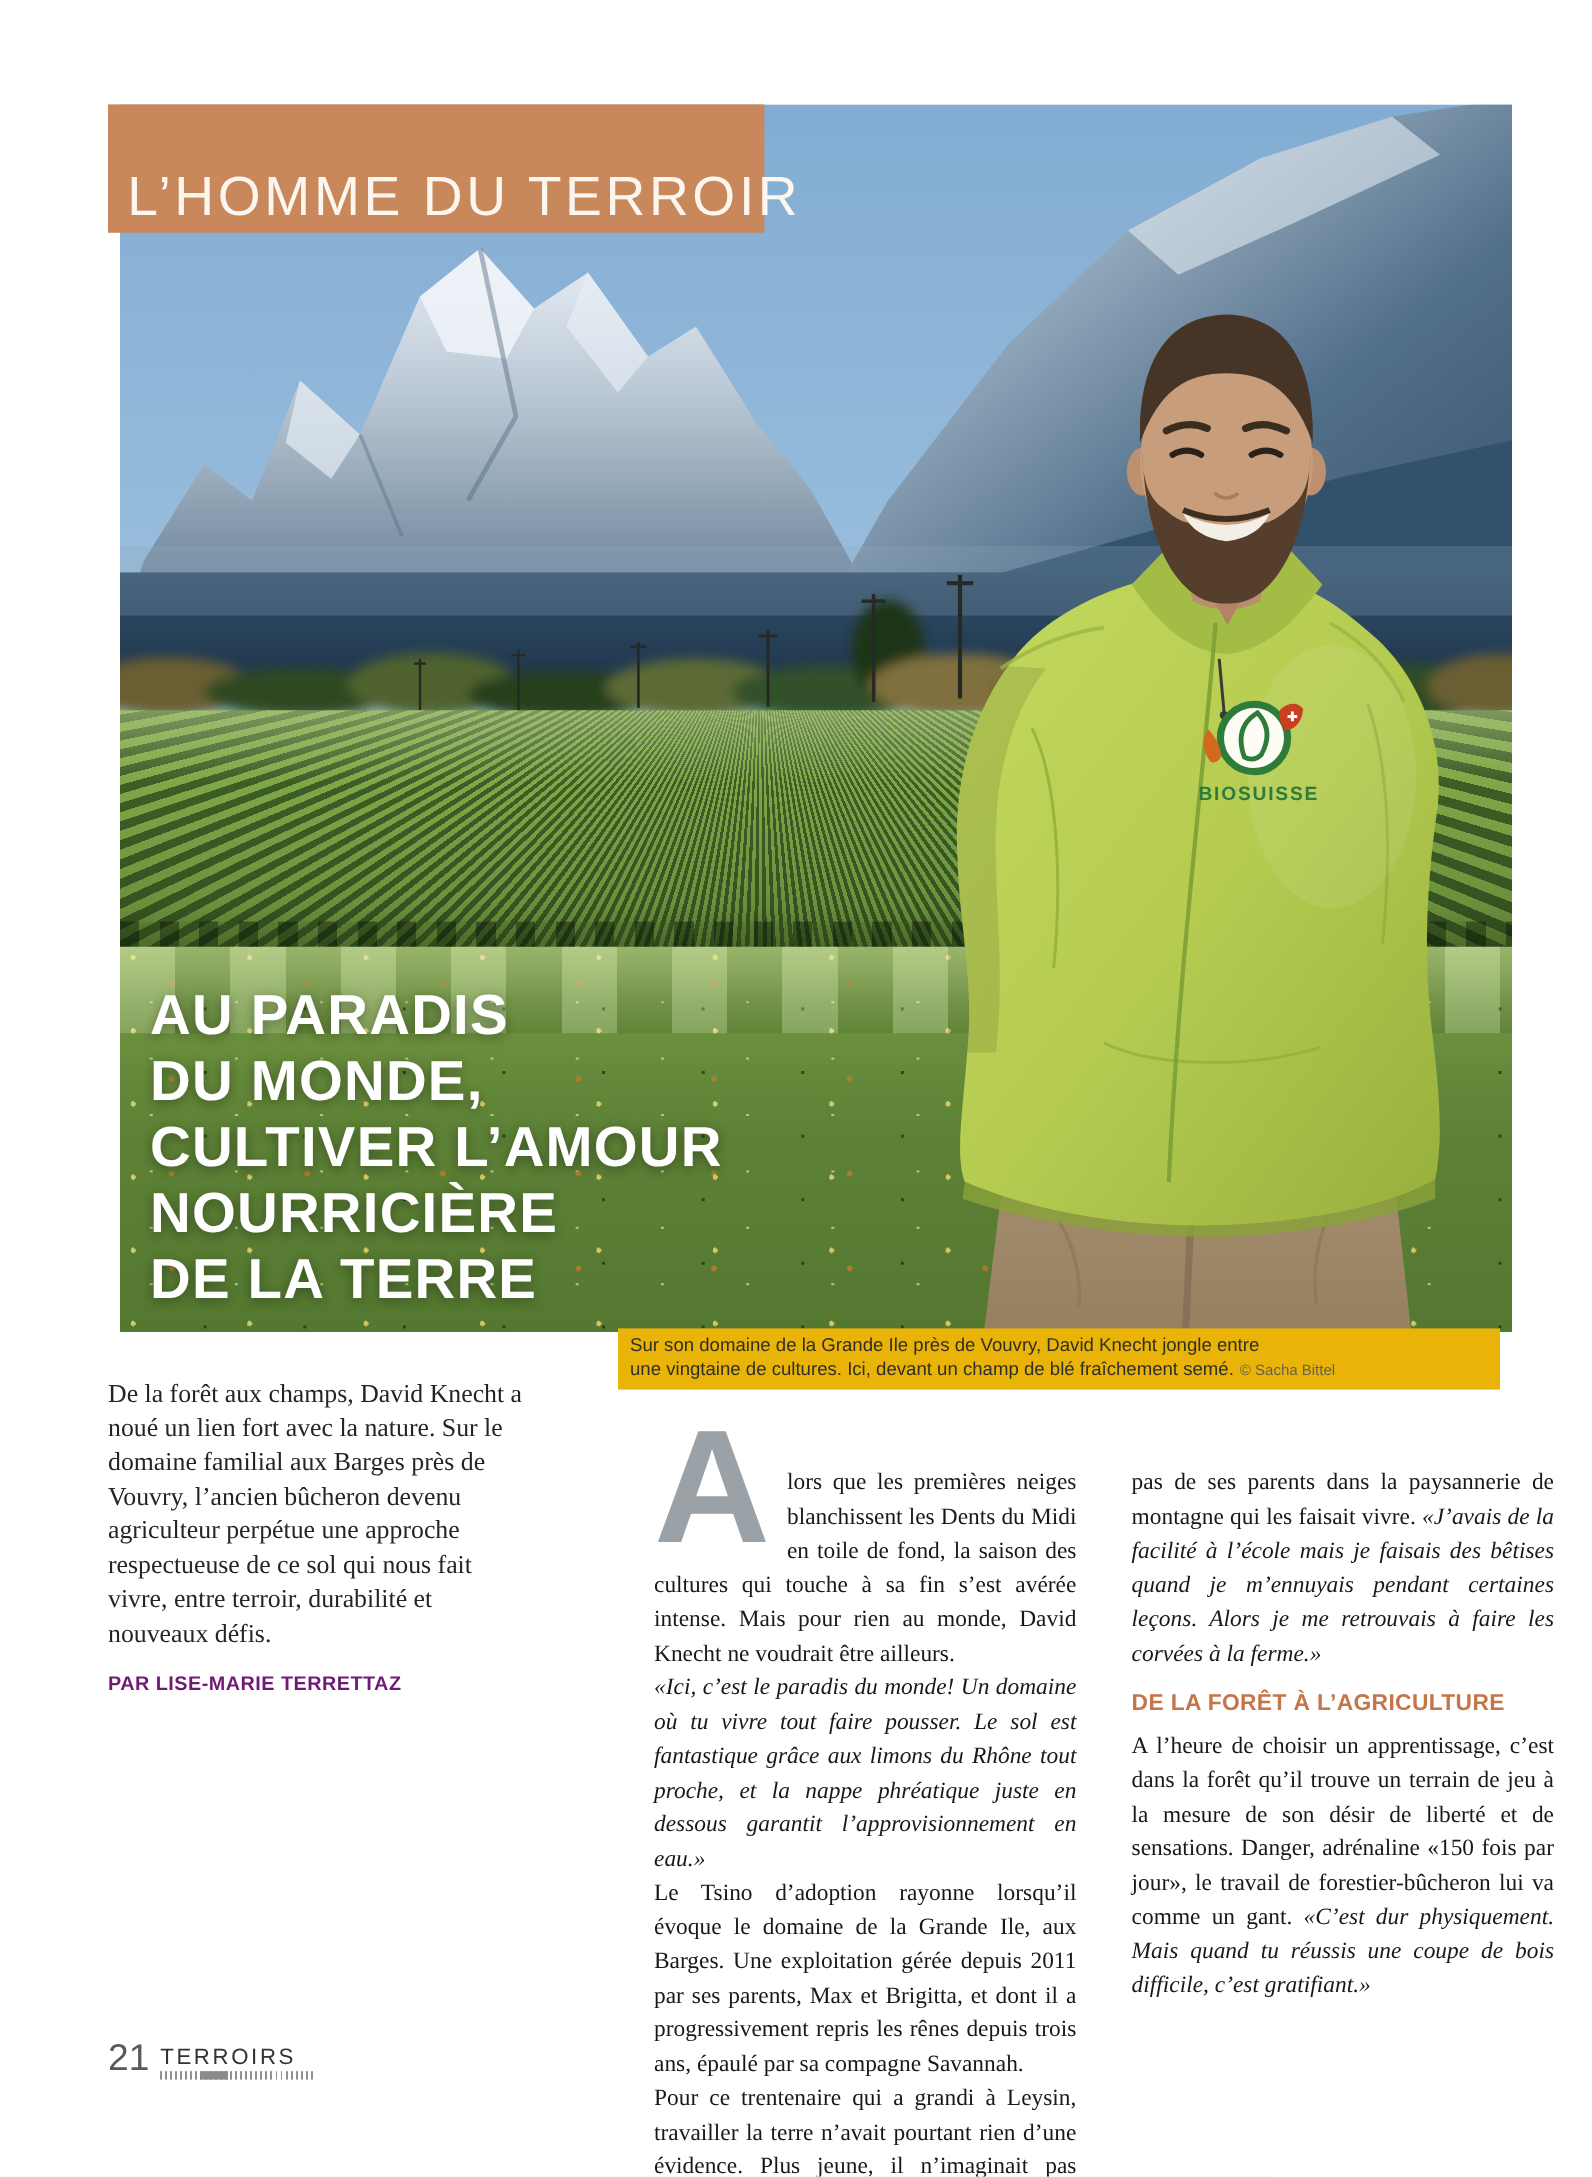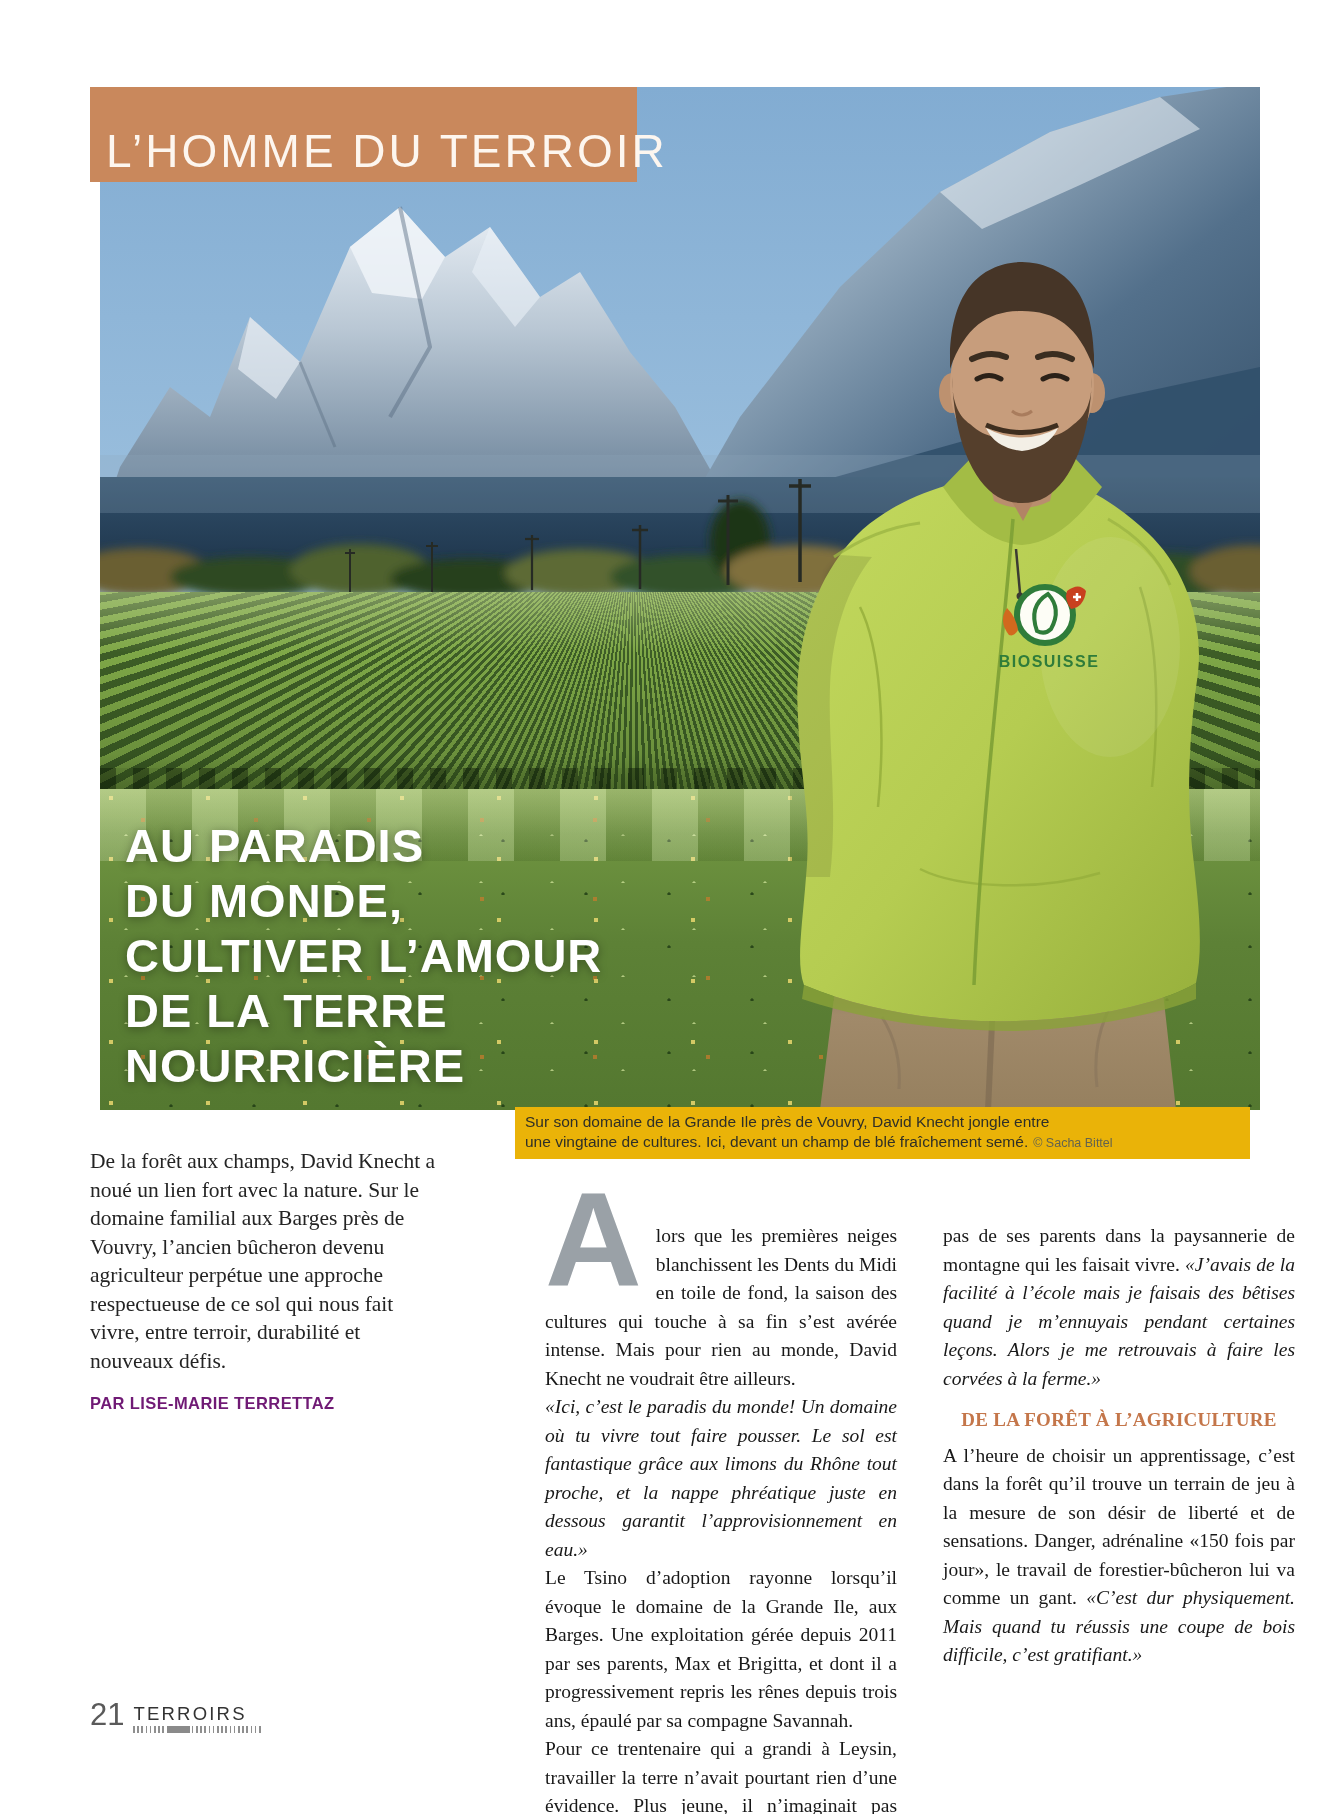--- a/index.html
+++ b/index.html
@@ -39,21 +39,21 @@
   }
   .grass::before{
     content:"";position:absolute;left:0;top:0;width:100%;height:72px;
     background:
       linear-gradient(to bottom,rgba(235,245,200,.28),rgba(235,245,200,0)),
       repeating-linear-gradient(90deg,rgba(250,255,228,.20) 0 46px,rgba(28,50,14,.12) 46px 92px);
   }
   .man-svg{position:absolute;inset:0;display:block;}
   
   .banner{
-    position:absolute;left:90px;top:87px;width:547px;height:95px;background:#c9885c;
+    position:absolute;left:90px;top:87px;width:547px;height:107px;background:#c9885c;
     display:flex;align-items:flex-end;box-sizing:border-box;padding:0 0 8px 16px;
   }
   .banner-label{
     font-family:"Liberation Sans",sans-serif;font-size:46px;font-weight:400;
     color:#fdf6ef;letter-spacing:3px;white-space:nowrap;line-height:1;
   }
   
   .photo-title{
     position:absolute;left:25px;top:731px;z-index:4;
     font-family:"Liberation Sans",sans-serif;font-weight:800;
@@ -82,23 +82,23 @@
   .col{position:absolute;font-size:19.5px;line-height:28.5px;text-align:justify;color:#181818;}
   .col p{margin:0;}
   .col-2{left:545px;top:1222px;width:352px;}
   .col-3{left:943px;top:1222px;width:352px;}
   .dropcap{
     float:left;font-family:"Liberation Sans",sans-serif;font-weight:bold;
     font-size:134px;line-height:100px;color:#9aa1a7;margin:-32px 14px 2px 0;
   }
   .it{font-style:italic;}
   .subhead{
-    font-family:Liberation Serif, serif;font-weight:bold;
+    font-family:Liberation Sans, sans-serif;font-weight:bold;
     font-size:19px;letter-spacing:.3px;color:#c4764a;
-    margin:13px 0 7px 0;text-align:center;
+    margin:13px 0 7px 0;text-align:left;
   }
   
   .footer{position:absolute;left:90px;top:1699px;display:flex;align-items:flex-start;gap:9px;
     font-family:"Liberation Sans",sans-serif;}
   .page-number{font-size:31px;line-height:31px;color:#5a5a5a;}
   .section-wrap{display:flex;flex-direction:column;padding-top:5px;}
   .section-label{font-size:18.5px;line-height:20px;color:#333;letter-spacing:2.2px;}
   .barcode-rule{
     margin-top:2px;height:7px;width:130px;
     background:
@@ -252,22 +252,22 @@
         <path d="M28,-18 h8 M32,-22 v8" stroke="#ffffff" stroke-width="2.5"></path>
         <path d="M-36,20 Q-47,6 -38,-7 Q-29,2 -27,15 Q-31,22 -36,20 Z" fill="#d2691e"></path>
         <text x="4" y="52" text-anchor="middle" font-family="Liberation Sans, sans-serif" font-size="16" font-weight="bold" fill="#2f7c3a" letter-spacing="1.5">BIOSUISSE</text>
       </g>
     </svg>
 
     <div class="photo-title">
       <div>AU PARADIS</div>
       <div>DU MONDE,</div>
       <div>CULTIVER L’AMOUR</div>
+      <div>NOURRICIÈRE</div>
       <div>DE LA TERRE</div>
-      <div>NOURRICIÈRE</div>
     </div>
   </div>
 
   <div class="banner">
     <span class="banner-label">L’HOMME DU TERROIR</span>
   </div>
 
   <div class="caption-bar">
     <span class="caption-line block">Sur son domaine de la Grande Ile près de Vouvry, David Knecht jongle entre</span>
     <span>

